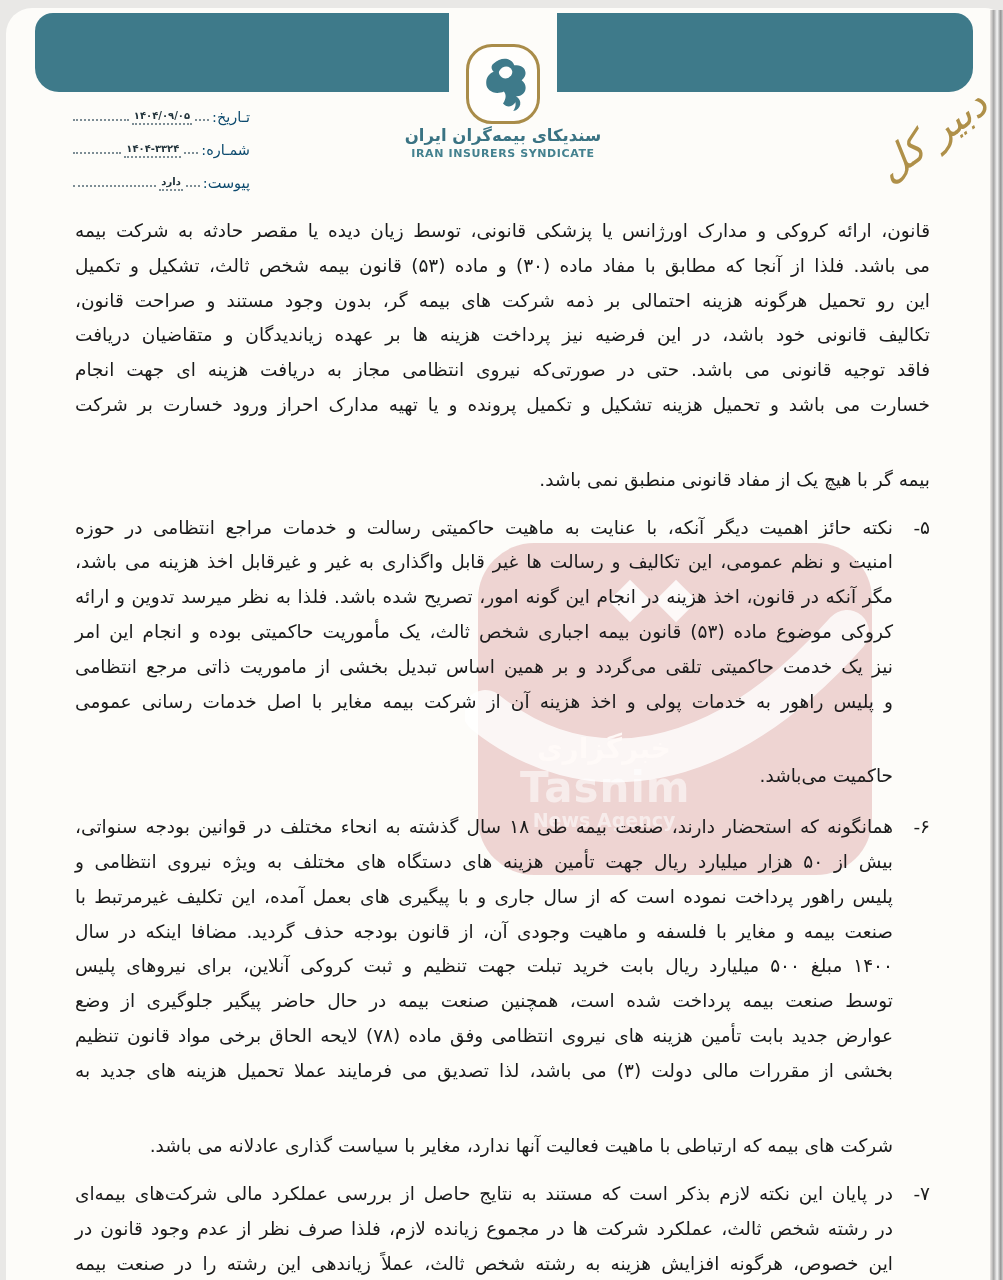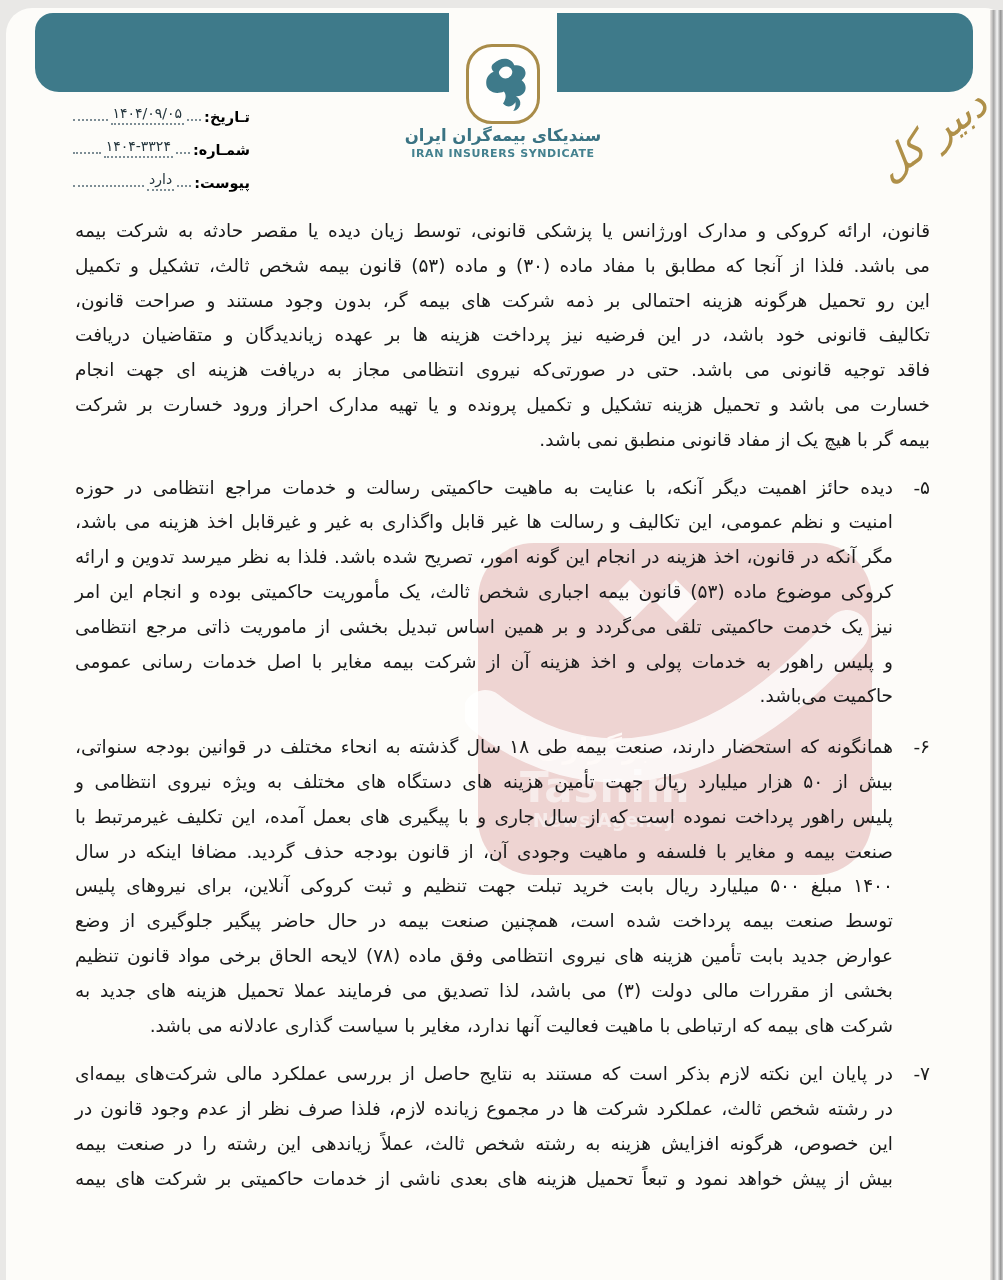--- a/index.html
+++ b/index.html
@@ -32,24 +32,24 @@
     display:flex;align-items:center;justify-content:center;box-sizing:border-box;
   }
   .org-block{position:absolute;left:388px;top:126px;width:230px;text-align:center;z-index:5;}
   .org-fa{font-size:16.5px;font-weight:bold;color:#3a7383;}
   .org-en{font-size:11px;font-weight:bold;letter-spacing:.6px;color:#44818f;margin-top:2px;text-align:center;}
   .meta{
     position:absolute;left:70px;top:92px;width:180px;z-index:5;
     direction:rtl;
   }
   .meta .row{display:flex;align-items:flex-end;height:33px;}
-  .meta .label{font-size:14.5px;font-weight:bold;color:#000000;white-space:nowrap;}
+  .meta .label{font-size:14.5px;font-weight:normal;color:#0c4a6e;white-space:nowrap;}
   .meta .lead{width:14px;border-bottom:2px dotted #7d8d95;margin:0 3px 4px 3px;}
   .meta .val{
-    font-size:14px;font-weight:normal;color:#23343c;
+    font-size:10px;font-weight:bold;color:#23343c;
     border-bottom:2px dotted #7d8d95;padding:0 2px 2px 2px;white-space:nowrap;
   }
   .meta .tail{flex:1;border-bottom:2px dotted #7d8d95;margin:0 3px 4px 3px;}
   .secretary{
     position:absolute;left:852px;top:70px;width:160px;height:130px;z-index:5;
     display:flex;align-items:center;justify-content:center;pointer-events:none;
   }
   .secretary span{
     display:inline-block;transform:rotate(-36deg);
     font-size:40px;font-style:italic;font-weight:500;color:#af9049;
@@ -70,21 +70,21 @@
   .doc-body{
     position:absolute;left:75px;right:73px;top:214px;z-index:2;
     direction:rtl;color:#1b1b1b;font-size:18.5px;line-height:34.8px;
   }
   .para{margin:0 0 13px 0;}
   .item{position:relative;padding-right:37px;}
   .item-5{margin-bottom:16px;}
   .item-6{margin-bottom:14px;}
   .num{position:absolute;right:0;top:0;font-weight:500;}
   .line{text-align:justify;text-align-last:justify;}
-  .line.last{text-align-last:right;}
+  .line.last{text-align-last:right;margin-top:40px;}
 </style>
 </head>
 <body>
 
 <div class="page"></div>
 <div class="edge-strip"></div>
 
 <div class="teal-bar"></div>
 <div class="logo-plate"></div>
 
@@ -147,21 +147,21 @@
       <div class="line">این رو تحمیل هرگونه هزینه احتمالی بر ذمه شرکت های بیمه گر، بدون وجود مستند و صراحت قانون،</div>
       <div class="line">تکالیف قانونی خود باشد، در این فرضیه نیز پرداخت هزینه ها بر عهده زیاندیدگان و متقاضیان دریافت</div>
       <div class="line">فاقد توجیه قانونی می باشد. حتی در صورتی‌که نیروی انتظامی مجاز به دریافت هزینه ای جهت انجام</div>
       <div class="line">خسارت می باشد و تحمیل هزینه تشکیل و تکمیل پرونده و یا تهیه مدارک احراز ورود خسارت بر شرکت</div>
       <div class="line last">بیمه گر با هیچ یک از مفاد قانونی منطبق نمی باشد.</div>
     </div>
 
   <div class="item item-5">
     <span class="num">۵-</span>
     <div>
-        <div class="line">دیده حائز اهمیت دیگر آنکه، با عنایت به ماهیت حاکمیتی رسالت و خدمات مراجع انتظامی در حوزه</div>
+        <div class="line">نکته حائز اهمیت دیگر آنکه، با عنایت به ماهیت حاکمیتی رسالت و خدمات مراجع انتظامی در حوزه</div>
         <div class="line">امنیت و نظم عمومی، این تکالیف و رسالت ها غیر قابل واگذاری به غیر و غیرقابل اخذ هزینه می باشد،</div>
         <div class="line">مگر آنکه در قانون، اخذ هزینه در انجام این گونه امور، تصریح شده باشد. فلذا به نظر میرسد تدوین و ارائه</div>
         <div class="line">کروکی موضوع ماده (۵۳) قانون بیمه اجباری شخص ثالث، یک مأموریت حاکمیتی بوده و انجام این امر</div>
         <div class="line">نیز یک خدمت حاکمیتی تلقی می‌گردد و بر همین اساس تبدیل بخشی از ماموریت ذاتی مرجع انتظامی</div>
         <div class="line">و پلیس راهور به خدمات پولی و اخذ هزینه آن از شرکت بیمه مغایر با اصل خدمات رسانی عمومی</div>
         <div class="line last">حاکمیت می‌باشد.</div>
       </div>
   </div>
 
   <div class="item item-6">

